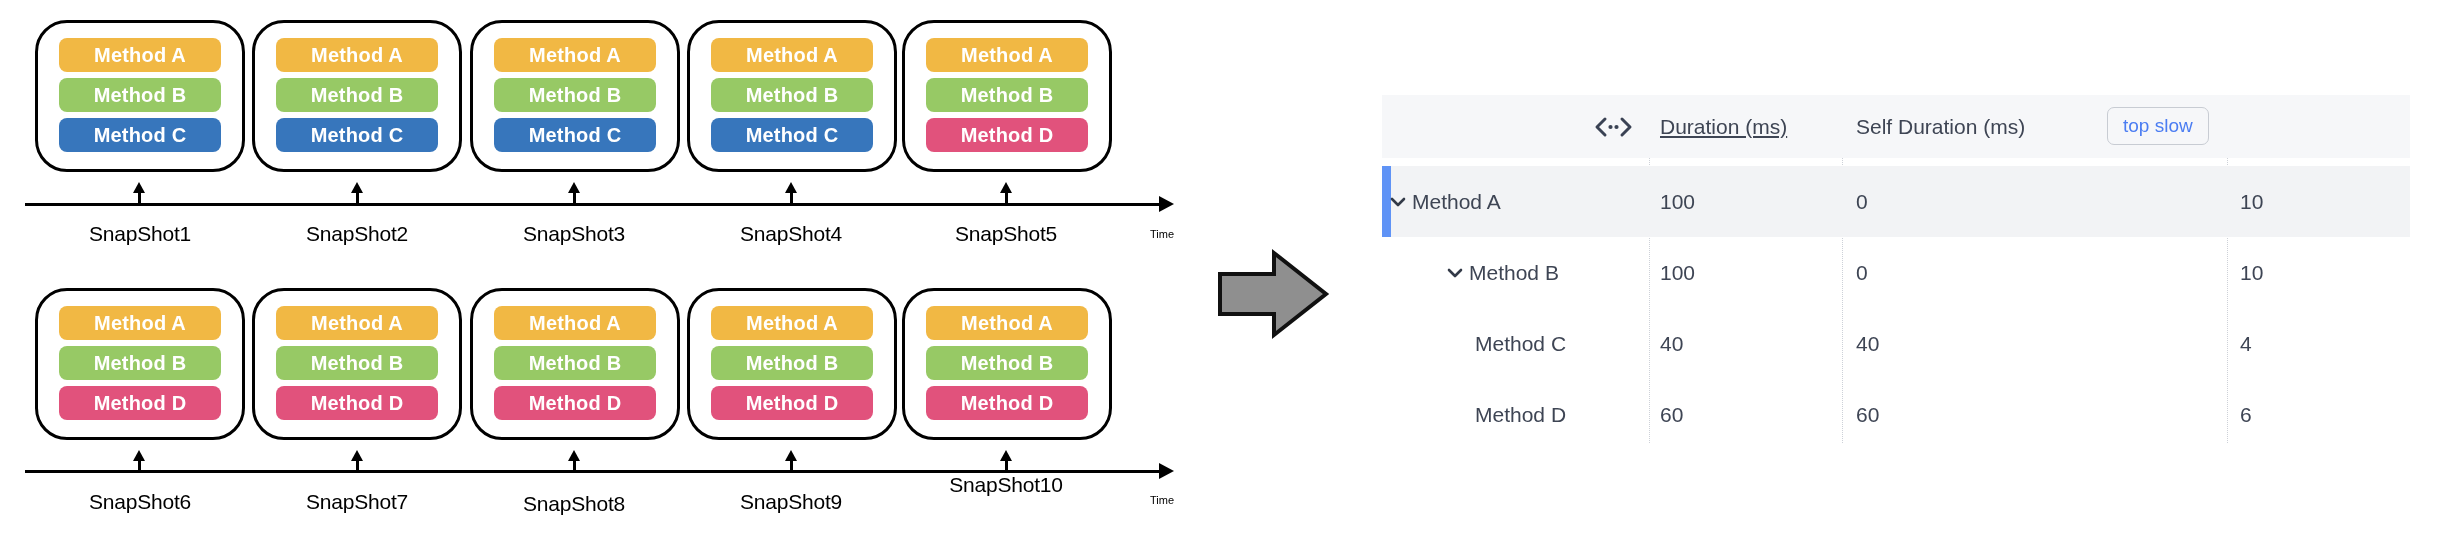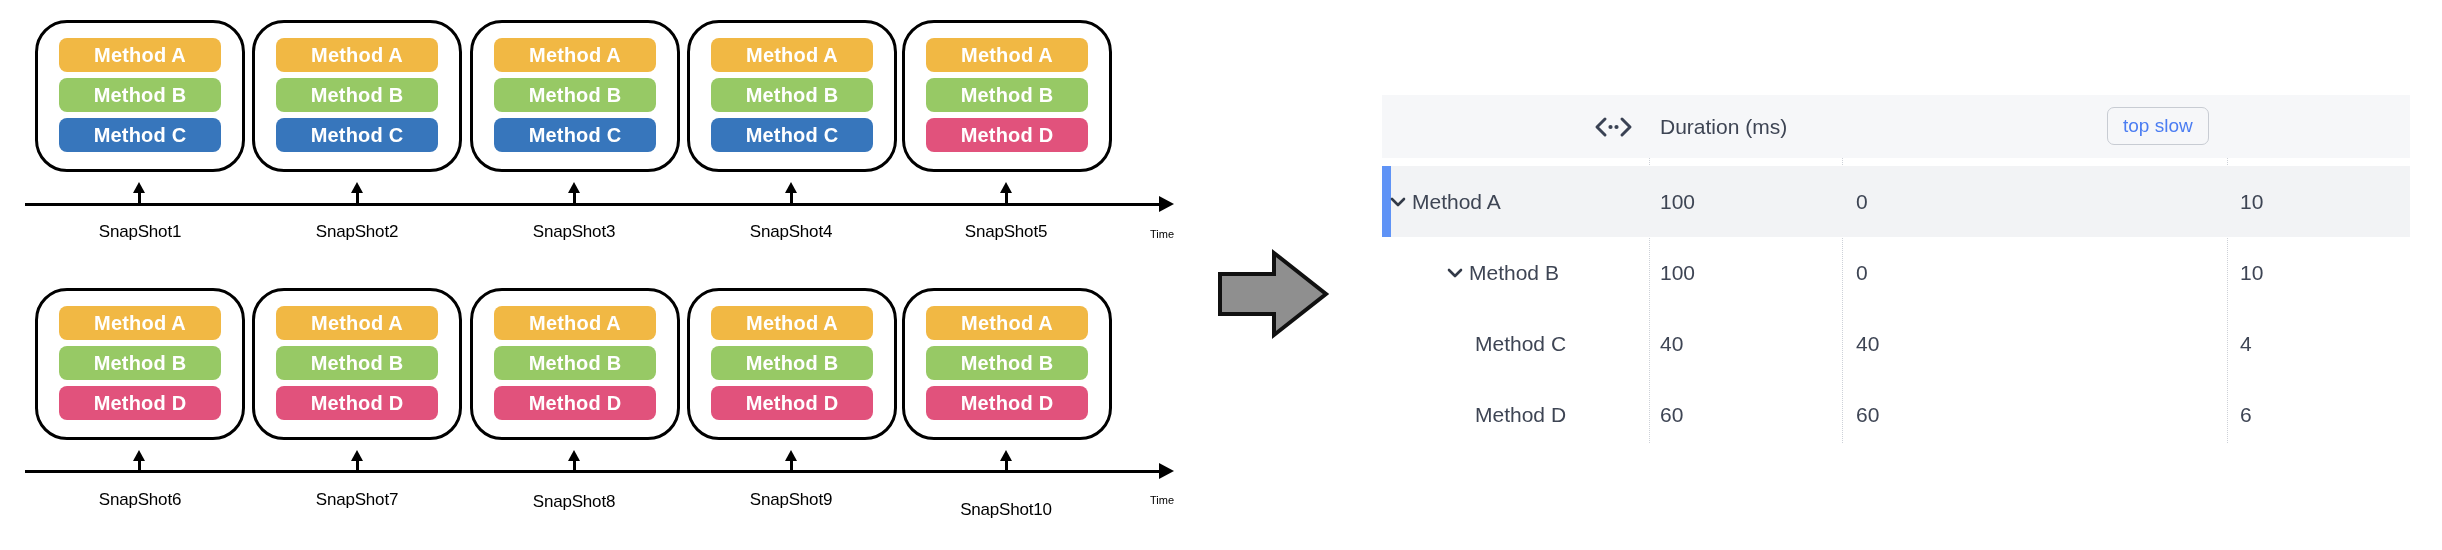--- a/index.html
+++ b/index.html
@@ -15,33 +15,33 @@
   .c-y{background:#F1B844;}
   .c-g{background:#97C965;}
   .c-b{background:#3776BC;}
   .c-r{background:#E1527C;}
 
   .axis{position:absolute;height:3px;background:#000;}
   .axis::after{content:"";position:absolute;right:-15px;top:-7px;border:8px solid transparent;border-left:15px solid #000;}
   .tick{position:absolute;width:3px;background:#000;}
   .tick::before{content:"";position:absolute;top:-11px;left:-5px;border:6px solid transparent;border-bottom:11px solid #000;}
 
-  .slabel{position:absolute;width:170px;text-align:center;font-size:17px;color:#000;letter-spacing:-0.2px;}
+  .slabel{position:absolute;width:170px;text-align:center;font-size:21px;color:#000;letter-spacing:-0.2px;}
   .timelabel{position:absolute;width:70px;font-size:11px;color:#000;}
 
   
   .table{position:absolute;left:1382px;top:95px;width:1028px;height:360px;font-size:21px;color:#3E4554;}
   .thdr{position:absolute;left:0;top:0;width:1028px;height:63px;background:#F6F7F9;}
   .vsep{position:absolute;top:0;width:0;height:348px;border-left:1px dotted #CDD1D8;}
   .trow{position:absolute;left:0;width:1028px;height:71px;}
   .trow.selected{background:#F2F3F5;}
   .selbar{position:absolute;left:0;top:0;width:9px;height:100%;background:#5F93F6;}
   .cell{position:absolute;top:0;height:100%;display:flex;align-items:center;}
   .col-dur{left:278px;}  .col-self{left:474px;}  .col-dump{left:858px;}
-  .h-name{left:16px;} .h-dur{left:278px;} .h-self{left:474px;} .h-dump{left:858px;}
+  .h-name{left:16px;} .h-dur{left:278px;text-decoration:underline;} .h-self{left:474px;} .h-dump{left:858px;}
   .tchev{position:absolute;top:50%;transform:translateY(-50%);display:flex;}
   .tname{position:absolute;top:50%;transform:translateY(-50%);white-space:nowrap;}
   .lvl1 .tchev{left:8px;}  .lvl1 .tname{left:30px;}
   .lvl2 .tchev{left:65px;} .lvl2 .tname{left:87px;}
   .lvl3 .tname{left:93px;}
   .topslow{position:absolute;left:725px;top:12px;height:38px;box-sizing:border-box;padding:0 15px;
            border:1px solid #C8CCD3;border-radius:7px;background:transparent;color:#4B7DF2;
            font-size:19px;font-family:inherit;display:flex;align-items:center;cursor:pointer;}
   .hicon{position:absolute;left:210px;top:50%;transform:translateY(-50%);display:flex;cursor:col-resize;}
 </style>
@@ -118,21 +118,21 @@
   <div class="axis" style="left:25px;top:470px;width:1142px"></div>
   <div class="tick" style="left:138px;top:455px;height:16px"></div>
   <div class="tick" style="left:356px;top:455px;height:16px"></div>
   <div class="tick" style="left:573px;top:455px;height:16px"></div>
   <div class="tick" style="left:790px;top:455px;height:16px"></div>
   <div class="tick" style="left:1005px;top:455px;height:16px"></div>
   <div class="slabel" style="left:55px;top:490px">SnapShot6</div>
   <div class="slabel" style="left:272px;top:490px">SnapShot7</div>
   <div class="slabel" style="left:489px;top:492px">SnapShot8</div>
   <div class="slabel" style="left:706px;top:490px">SnapShot9</div>
-  <div class="slabel" style="left:921px;top:500px">SnapShot10</div>
+  <div class="slabel" style="left:921px;top:473px">SnapShot10</div>
   <div class="timelabel" style="left:1150px;top:494px">Time</div>
 
   <svg class="abs" style="left:1212px;top:244px" width="122" height="100">
     <polygon points="8,30 62,30 62,9 114,50 62,91 62,70 8,70" fill="#8F8F8F" stroke="#111111" stroke-width="4"></polygon>
   </svg>
 
   <div class="table">
 
     <div class="vsep" style="left:267px"></div>
     <div class="vsep" style="left:460px"></div>
@@ -141,20 +141,21 @@
     <div class="thdr">
       <span class="hicon">
         <svg width="42" height="24" viewBox="0 0 42 24">
           <path d="M13 4 L5 12 L13 20" fill="none" stroke="#3A4254" stroke-width="3" stroke-linecap="round" stroke-linejoin="round"></path>
           <circle cx="18.5" cy="12" r="2.1" fill="#3A4254"></circle>
           <circle cx="24.5" cy="12" r="2.1" fill="#3A4254"></circle>
           <path d="M30 4 L38 12 L30 20" fill="none" stroke="#3A4254" stroke-width="3" stroke-linecap="round" stroke-linejoin="round"></path>
         </svg>
       </span>
       <span class="cell h-dur">Duration (ms)</span>
+      <span class="cell h-self">Self Duration (ms)</span>
       <button class="topslow">top slow</button>
     </div>
 
     <div class="trow selected lvl1" style="top:71px">
       <span class="selbar"></span>
       <span class="tchev">
         <svg width="16" height="11">
             <polyline points="2,2.5 8,8.5 14,2.5" fill="none" stroke="#333A48" stroke-width="2.6" stroke-linecap="round" stroke-linejoin="round"></polyline>
           </svg>
       </span>

